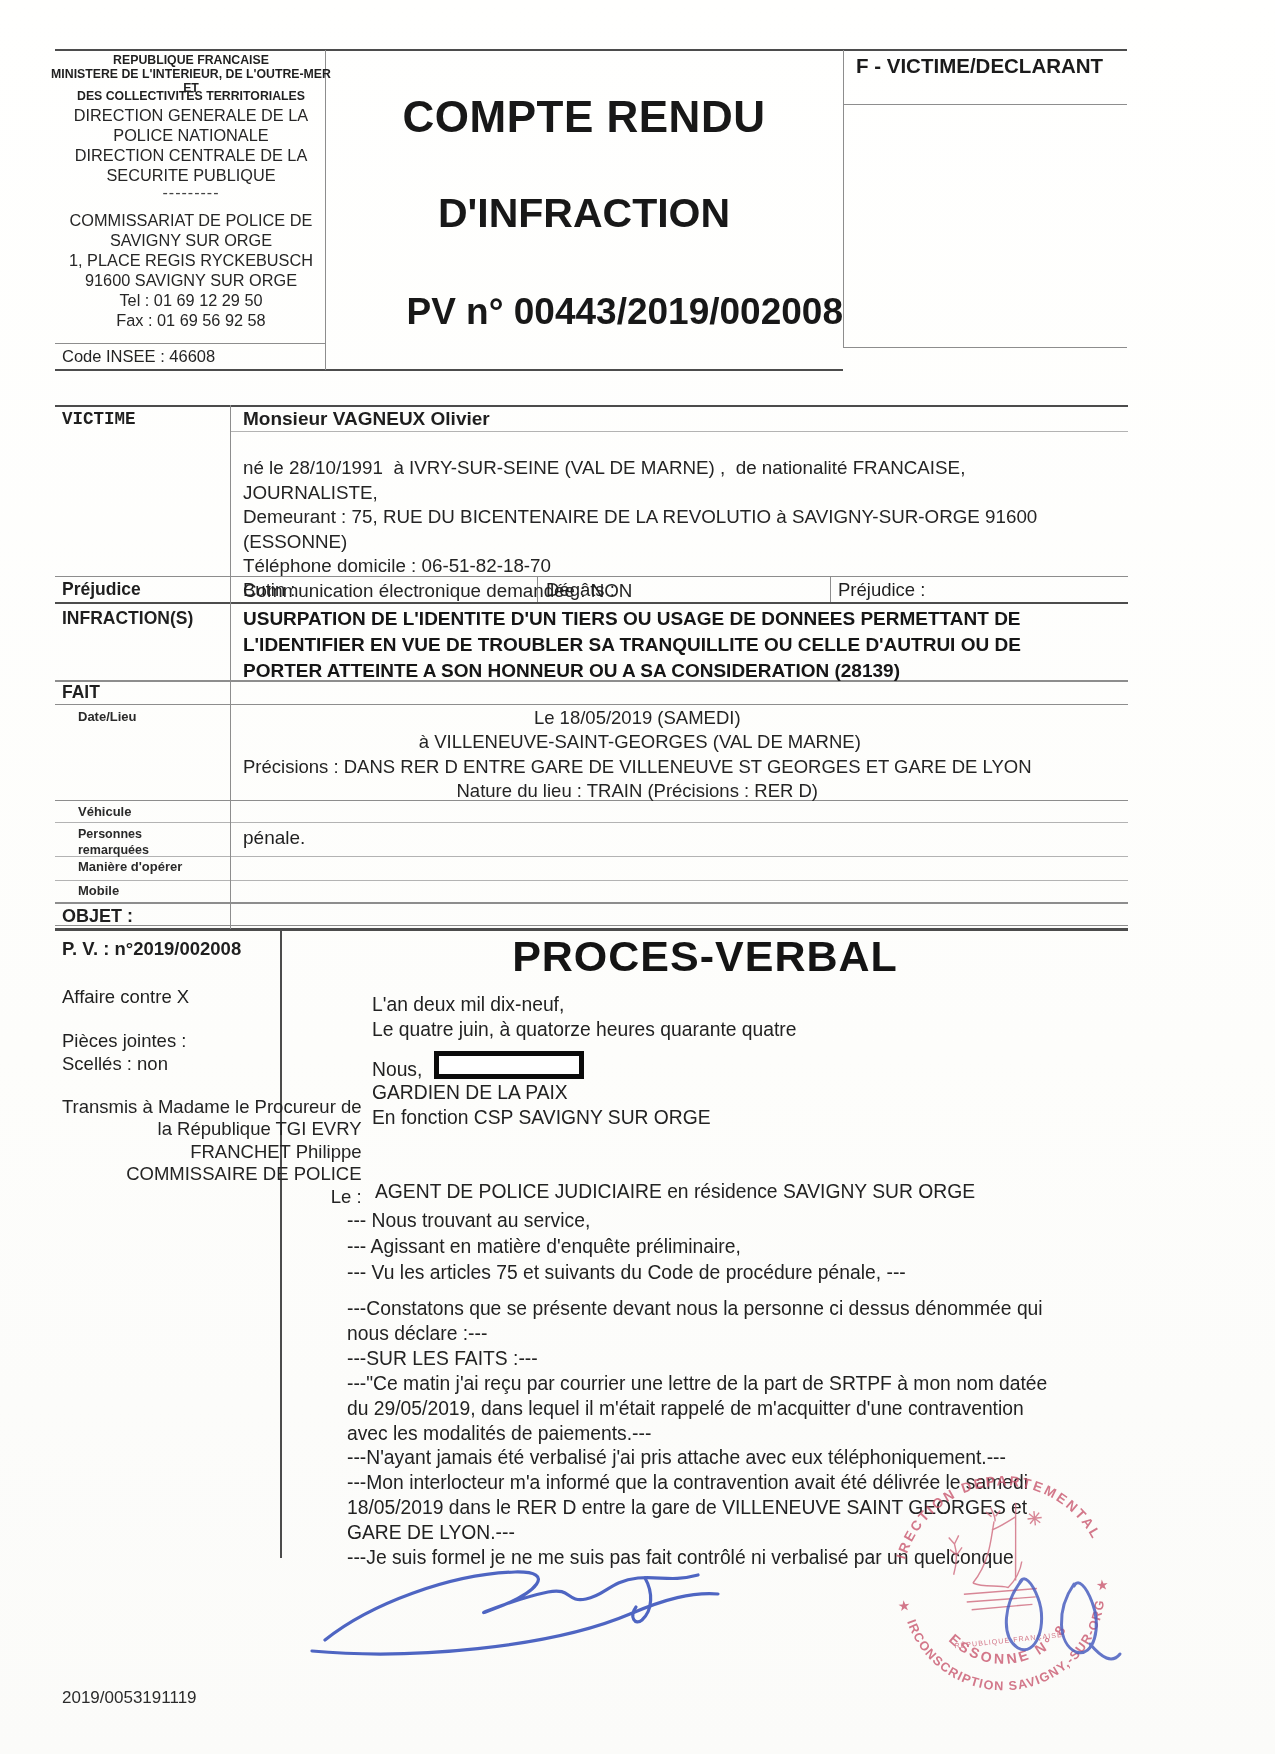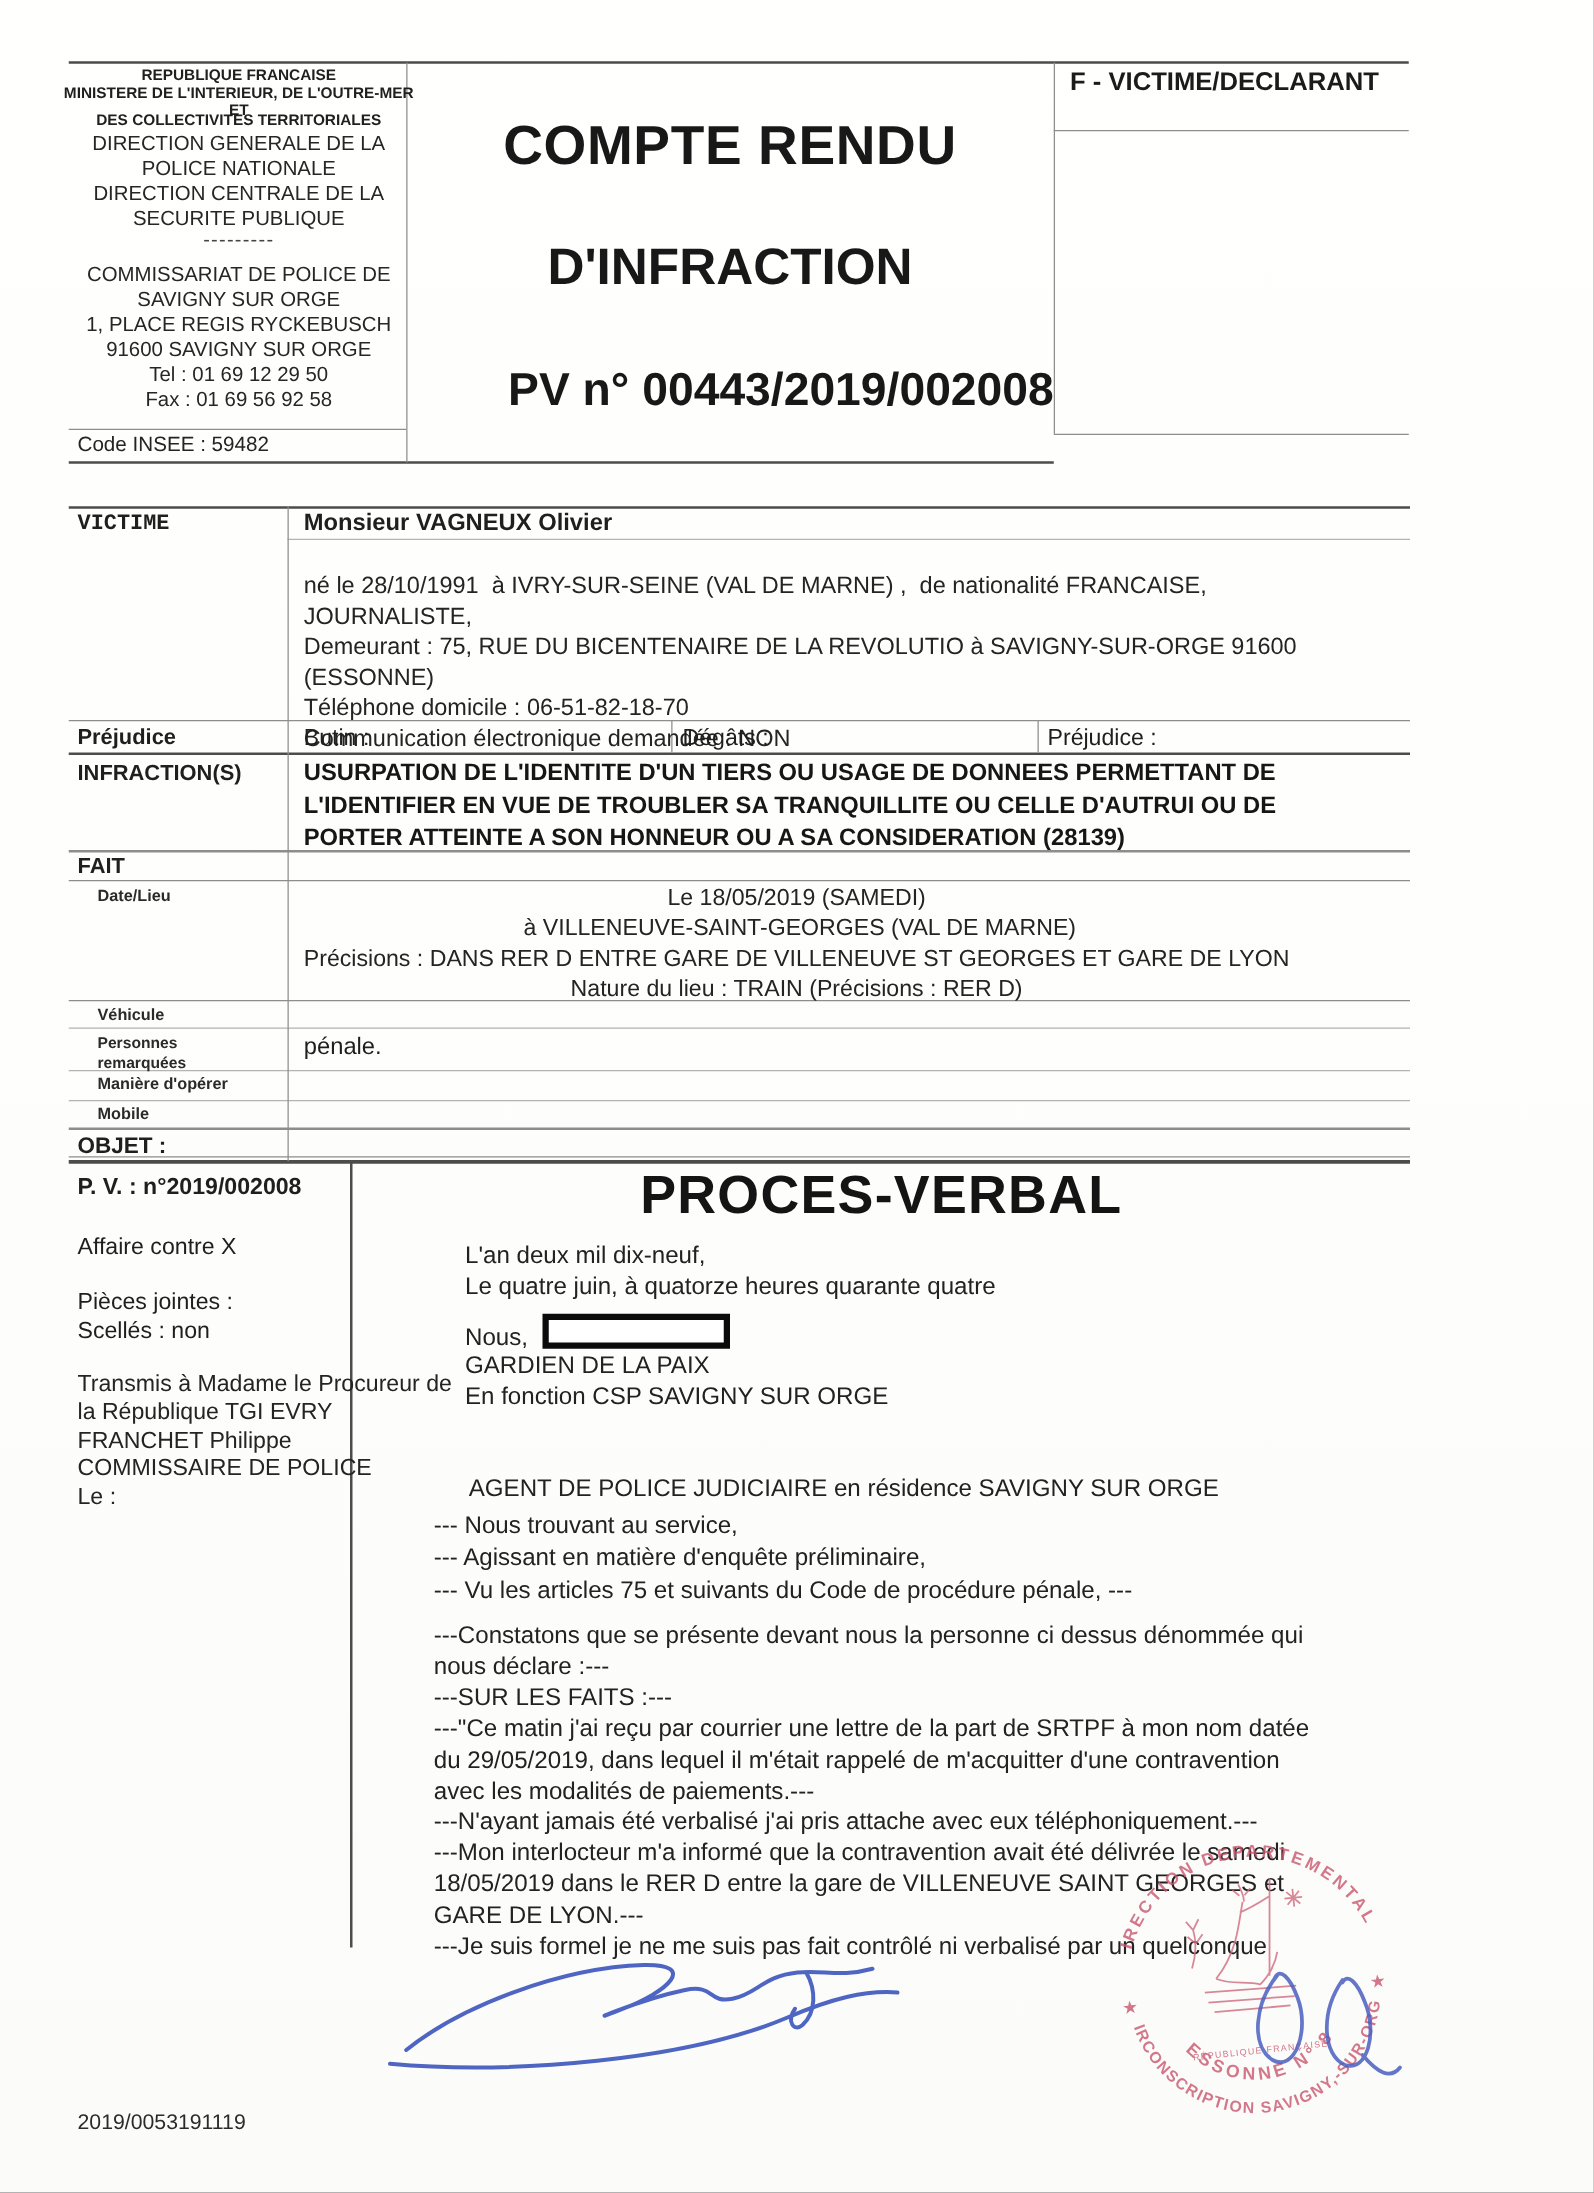--- a/index.html
+++ b/index.html
@@ -40,21 +40,21 @@
 POLICE NATIONALE
 DIRECTION CENTRALE DE LA
 SECURITE PUBLIQUE</div>
   <div class="abs ctr" style="left:55px;top:184px;width:272px;font-size:16px;letter-spacing:1px;color:#444;">---------</div>
   <div class="abs ctr pre" style="left:45px;top:210px;width:292px;font-size:16.3px;line-height:20px;color:#262626;">COMMISSARIAT DE POLICE DE
 SAVIGNY SUR ORGE
 1, PLACE REGIS RYCKEBUSCH
 91600 SAVIGNY SUR ORGE
 Tel : 01 69 12 29 50
 Fax : 01 69 56 92 58</div>
-  <div class="abs" style="left:62px;top:347px;font-size:16.5px;color:#242424;">Code INSEE : 59482</div>
+  <div class="abs" style="left:62px;top:347px;font-size:16.5px;color:#242424;">Code INSEE : 46608</div>
 
   <div class="abs ctr b" style="left:325px;top:92px;width:518px;font-size:44px;letter-spacing:.5px;color:#181818;">COMPTE RENDU</div>
   <div class="abs ctr b" style="left:325px;top:190px;width:518px;font-size:41px;color:#181818;">D'INFRACTION</div>
   <div class="abs ctr b" style="left:325px;top:291px;width:518px;font-size:37px;color:#181818;text-align:right;">PV n° 00443/2019/002008</div>
 
   <div class="abs b" style="left:856px;top:54px;font-size:20.5px;color:#1b1b1b;">F - VICTIME/DECLARANT</div>
 
   <div class="ln dark" style="left:55px;top:405px;width:1073px;height:2px;"></div>
   <div class="ln lite" style="left:230px;top:431px;width:898px;height:1px;"></div>
   <div class="ln" style="left:55px;top:576px;width:1073px;height:1px;"></div>
@@ -105,21 +105,21 @@
   <div class="abs small-label" style="left:78px;top:883px;">Mobile</div>
 
   <div class="abs b" style="left:62px;top:906px;font-size:18px;">OBJET :</div>
 
   <div class="ln dark" style="left:280px;top:930px;width:1.5px;height:628px;"></div>
 
   <div class="abs b" style="left:62px;top:938px;font-size:18.5px;">P. V. : n°2019/002008</div>
   <div class="abs" style="left:62px;top:986px;font-size:18.5px;">Affaire contre X</div>
   <div class="abs" style="left:62px;top:1030px;font-size:18.5px;">Pièces jointes :</div>
   <div class="abs" style="left:62px;top:1053px;font-size:18.5px;">Scellés : non</div>
-  <div class="abs pre" style="left:62px;top:1096px;font-size:18.5px;line-height:22.4px;color:#242424;">Transmis à Madame le Procureur de
+  <div class="abs pre" style="left:62px;top:1096px;font-size:18.5px;line-height:22.4px;color:#242424;text-align:right;">Transmis à Madame le Procureur de
 la République TGI EVRY
 FRANCHET Philippe
 COMMISSAIRE DE POLICE
 Le :</div>
 
   <div class="abs ctr b" style="left:300px;top:932px;width:810px;font-size:43px;letter-spacing:1px;color:#141414;">PROCES-VERBAL</div>
   <div class="abs pre body-txt" style="left:372px;top:992px;line-height:25.3px;">L'an deux mil dix-neuf,
 Le quatre juin, à quatorze heures quarante quatre</div>
   <div class="abs body-txt" style="left:372px;top:1051px;">
     <span>Nous,</span><span class="redaction"></span>

